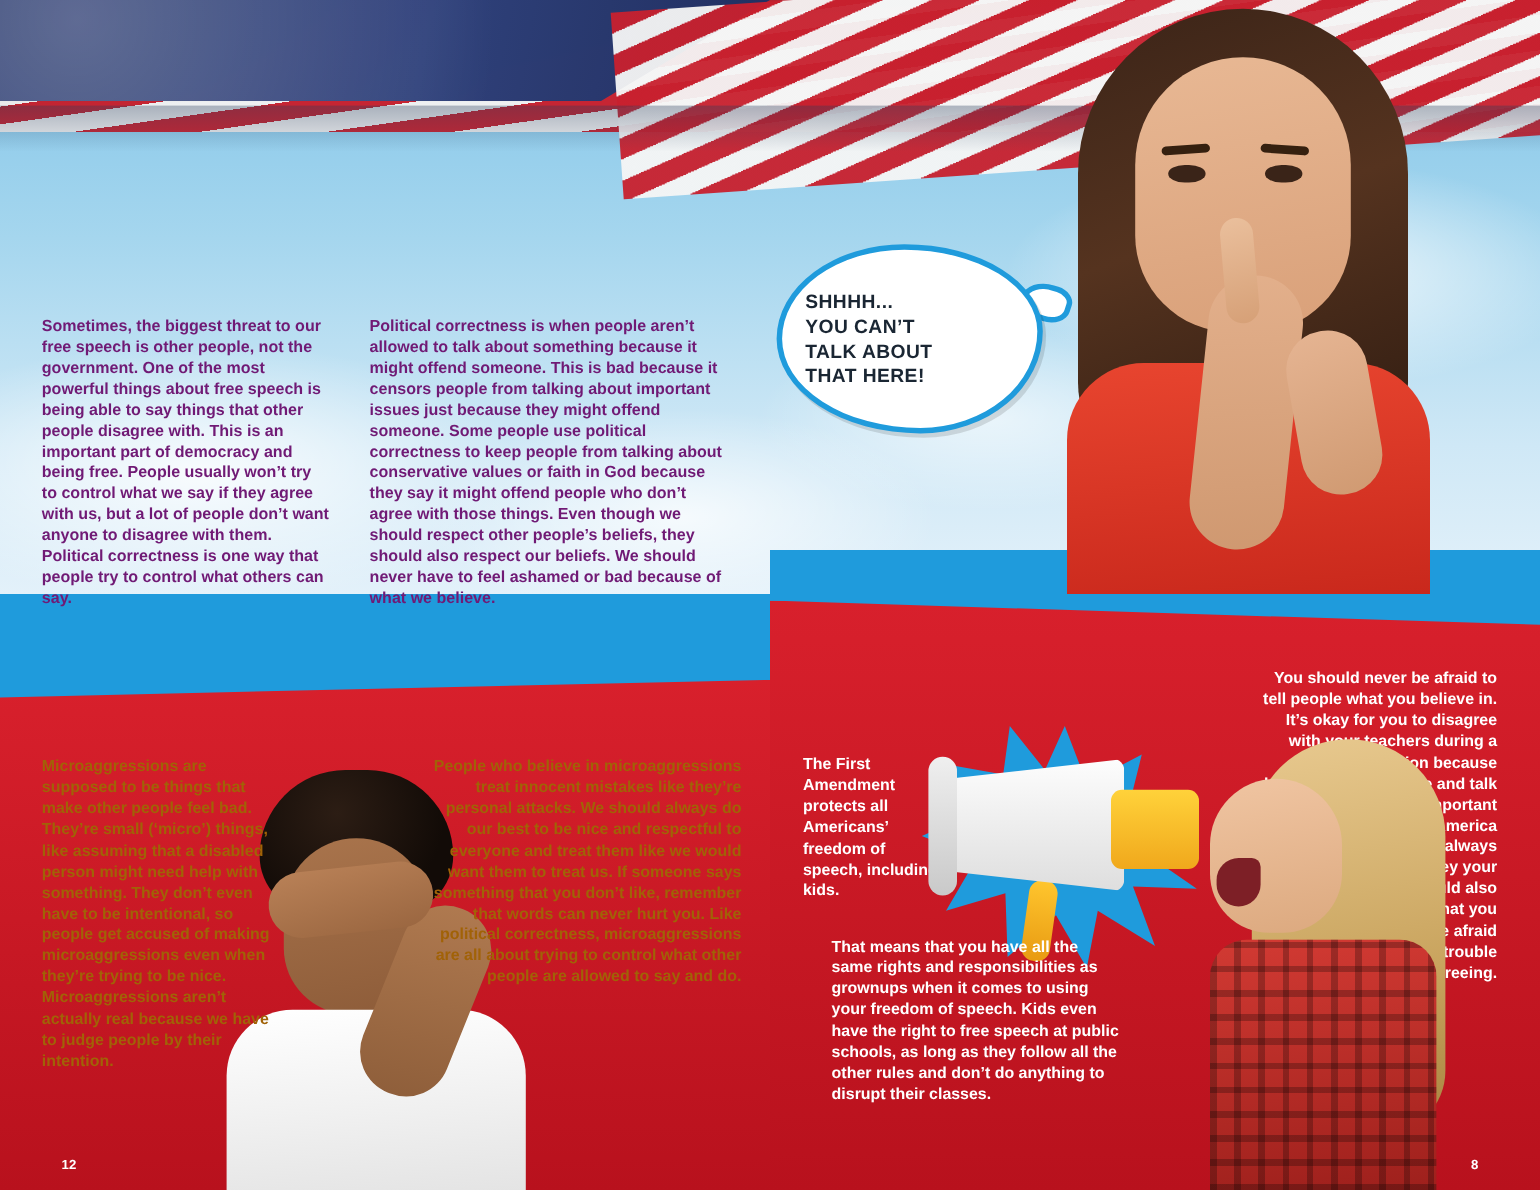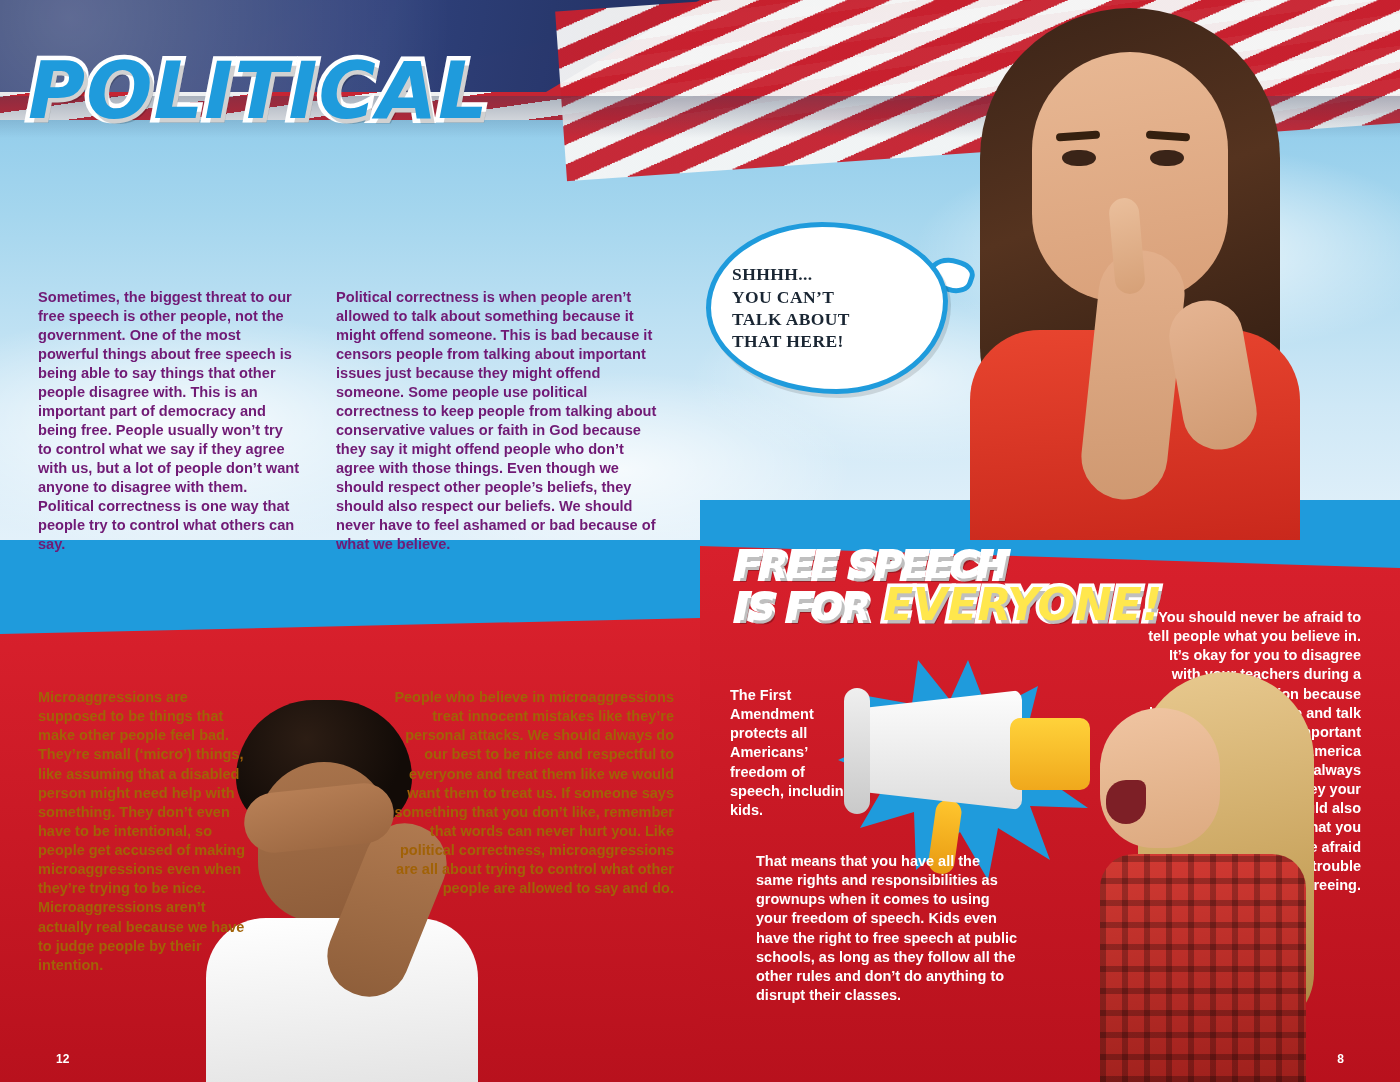--- a/index.html
+++ b/index.html
@@ -166,21 +166,21 @@
     width: 46px; height: 34px;
     background: #ffffff;
     border: 5px solid #1f9bdc;
     border-radius: 60% 40% 50% 50%;
     transform: rotate(18deg);
   }
   .bubble-text {
     position: absolute; inset: 0;
     display: flex; flex-direction: column; justify-content: center;
     padding: 0 26px;
-    font-family: Liberation Serif, serif;
+    font-family: Liberation Sans, sans-serif;
     font-size: 17.5px; font-weight: 700;
     color: #1a2633;
     line-height: 1.28;
     letter-spacing: 0.4px;
     text-align: left;
   }
 
   
   .lower-left {
     position: absolute; left: 0; top: 540px; width: 700px; height: 542px;
@@ -355,21 +355,20 @@
     <div class="girl-brow r"></div>
     <div class="girl-eye l"></div>
     <div class="girl-eye r"></div>
     <div class="girl-shirt"></div>
     <div class="girl-arm"></div>
     <div class="girl-hand2"></div>
     <div class="girl-finger"></div>
   </div>
 
   <div class="headline">
-    <div class="headline-line hl1">POLITICAL</div>
   </div>
 
   <div class="top-col" id="top-col-1">
     <p>Sometimes, the biggest threat to our free speech is other people, not the government. One of the most powerful things about free speech is being able to say things that other people disagree with. This is an important part of democracy and being free. People usually won’t try to control what we say if they agree with us, but a lot of people don’t want anyone to disagree with them. Political correctness is one way that people try to control what others can say.</p>
   </div>
   <div class="top-col" id="top-col-2">
     <p>Political correctness is when people aren’t allowed to talk about something because it might offend someone. This is bad because it censors people from talking about important issues just because they might offend someone. Some people use political correctness to keep people from talking about conservative values or faith in God because they say it might offend people who don’t agree with those things. Even though we should respect other people’s beliefs, they should also respect our beliefs. We should never have to feel ashamed or bad because of what we believe.</p>
   </div>
 
   <div class="bubble">
@@ -400,26 +399,20 @@
     <div class="boy-face"></div>
     <div class="boy-shirt"></div>
     <div class="boy-arm"></div>
     <div class="boy-hand"></div>
   </div>
 
   <div class="lower-right">
     <div class="lower-right-red"></div>
   </div>
 
-  <div class="fs-title">
-    <div class="fs-l1">FREE SPEECH</div>
-    <div class="fs-l2">
-      <span class="w">IS FOR </span><span class="y">EVERYONE!</span>
-    </div>
-  </div>
 
   <div class="mega-burst">
     <svg width="260" height="220" viewBox="0 0 260 220">
       <polygon points="130,0 150,52 200,26 186,82 244,78 198,112 250,148 192,146 212,200 160,168 150,220 122,172 78,210 76,152 22,168 50,120 0,100 50,78 18,34 74,44 80,0 112,40" fill="#1f9bdc"></polygon>
     </svg>
   </div>
   <div class="mega-cone"></div>
   <div class="mega-cone-rim"></div>
   <div class="mega-body"></div>
   <div class="mega-handle"></div>

